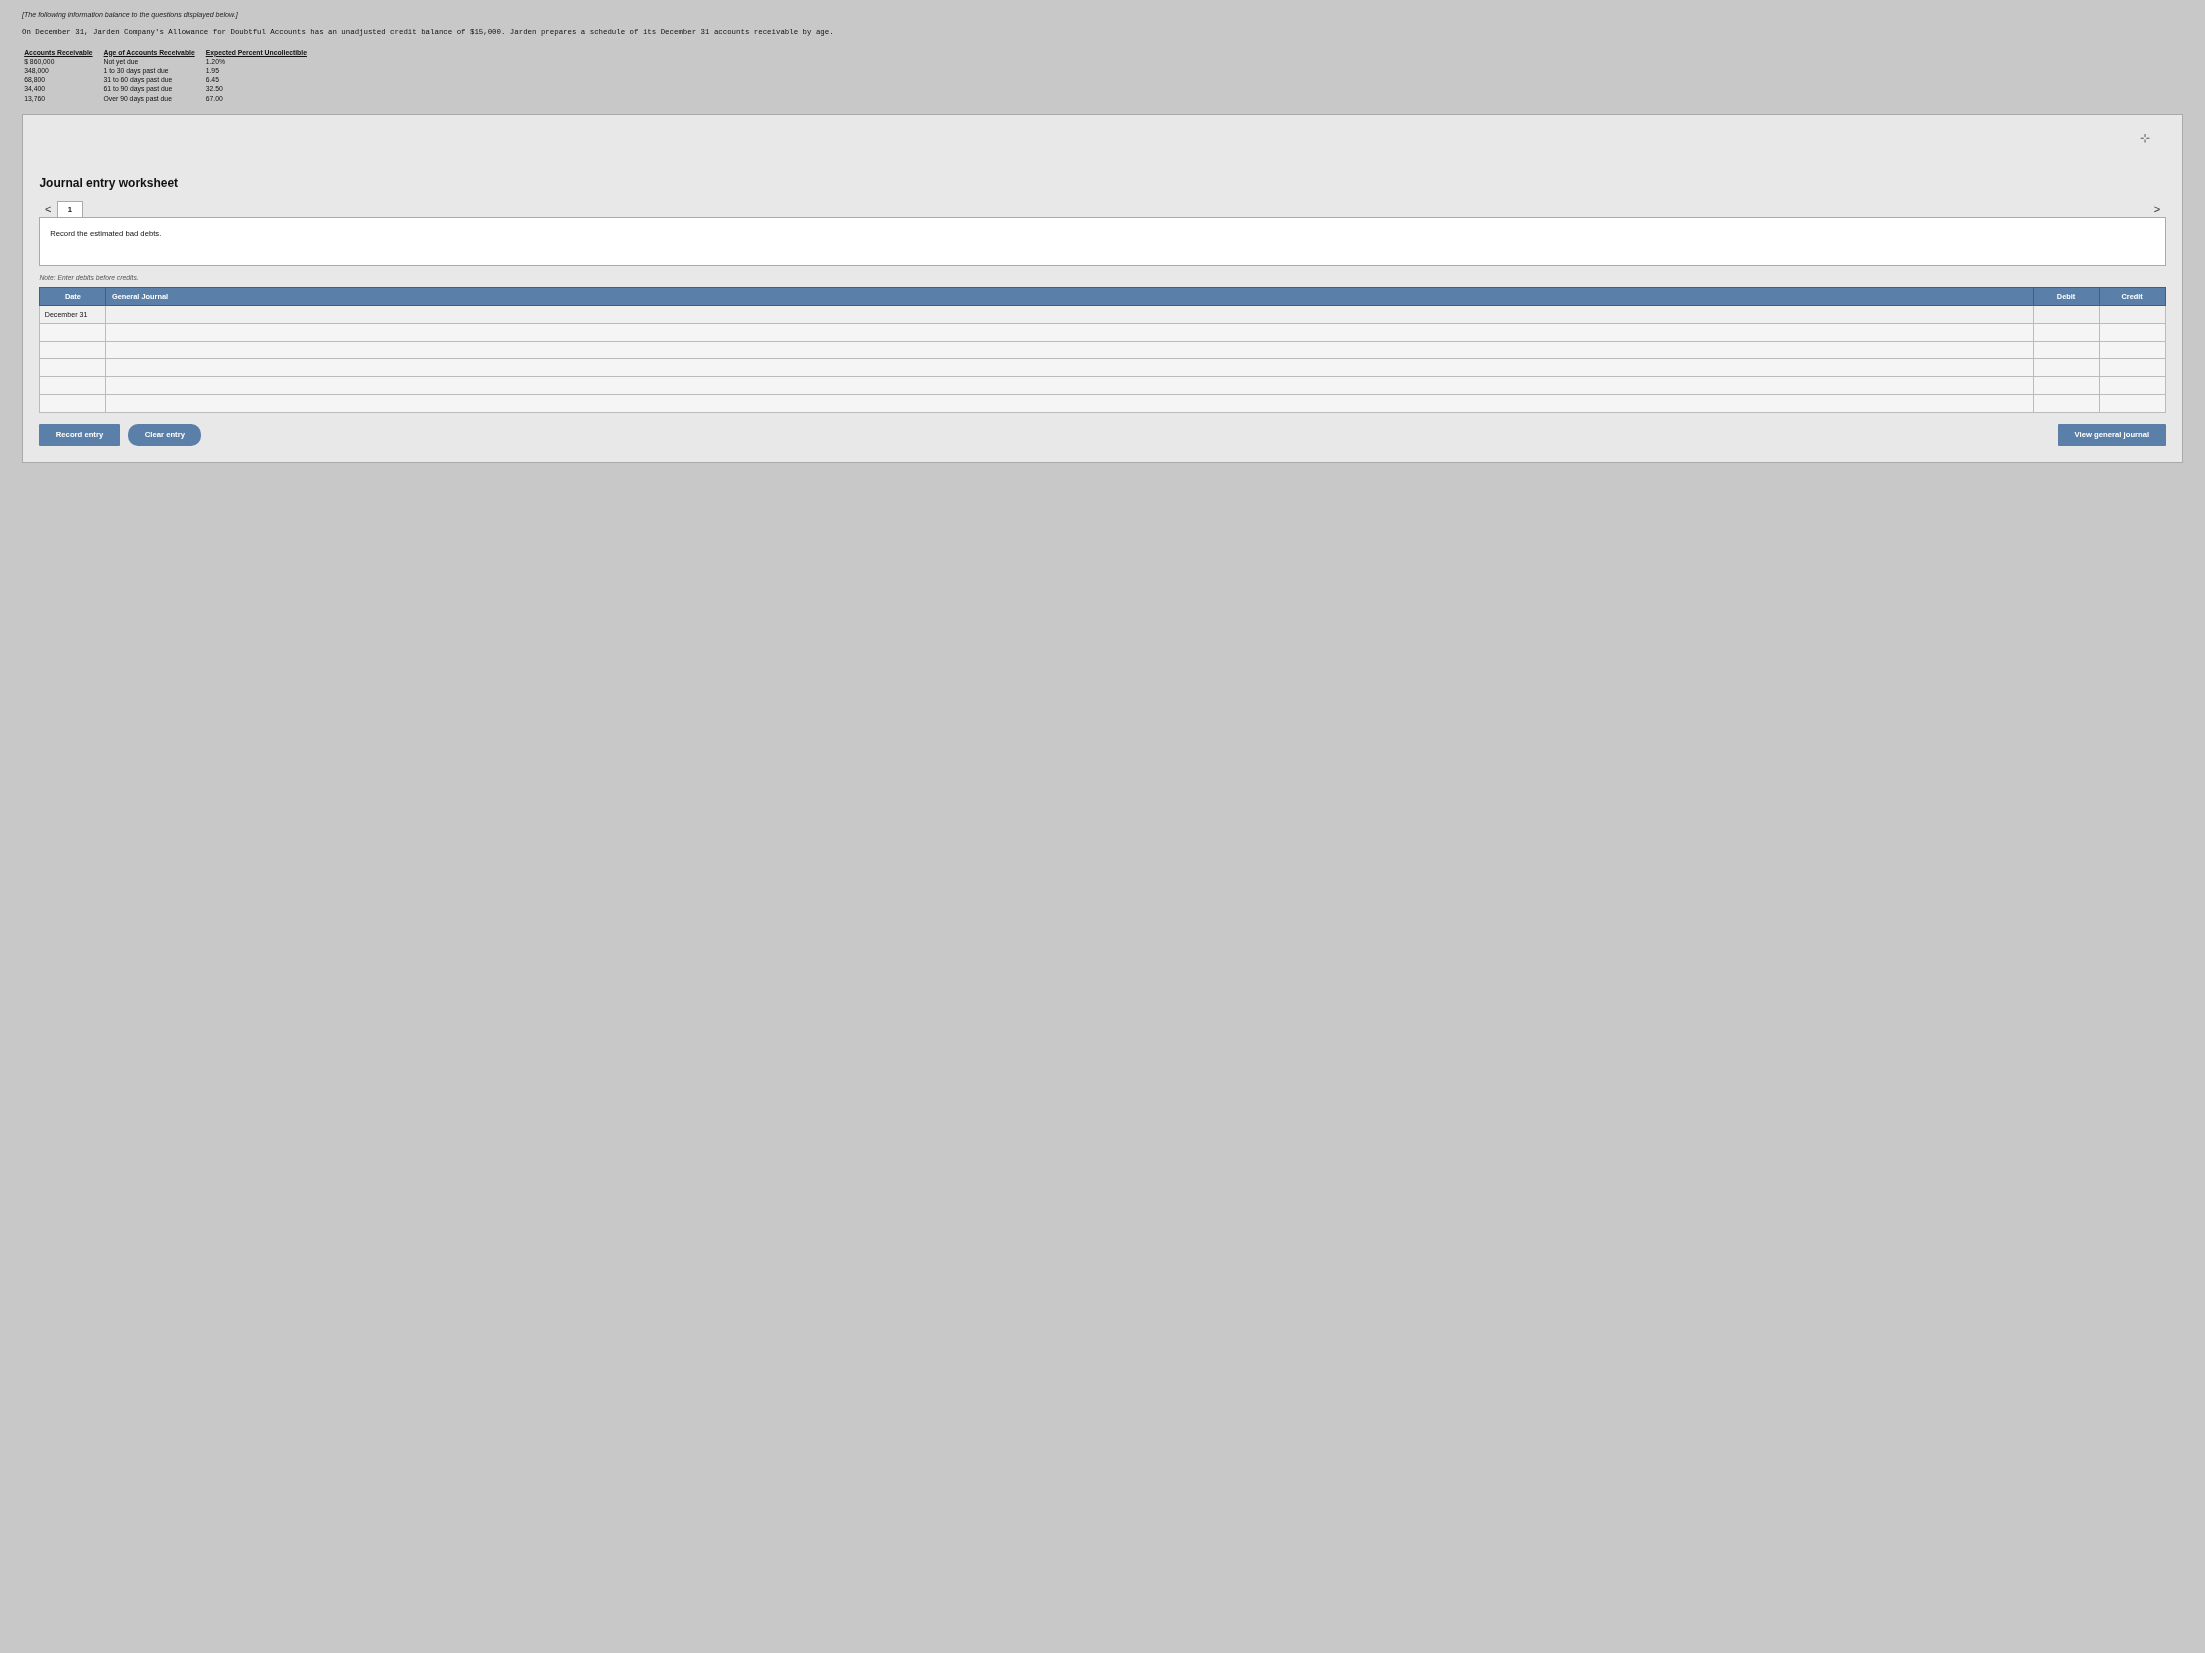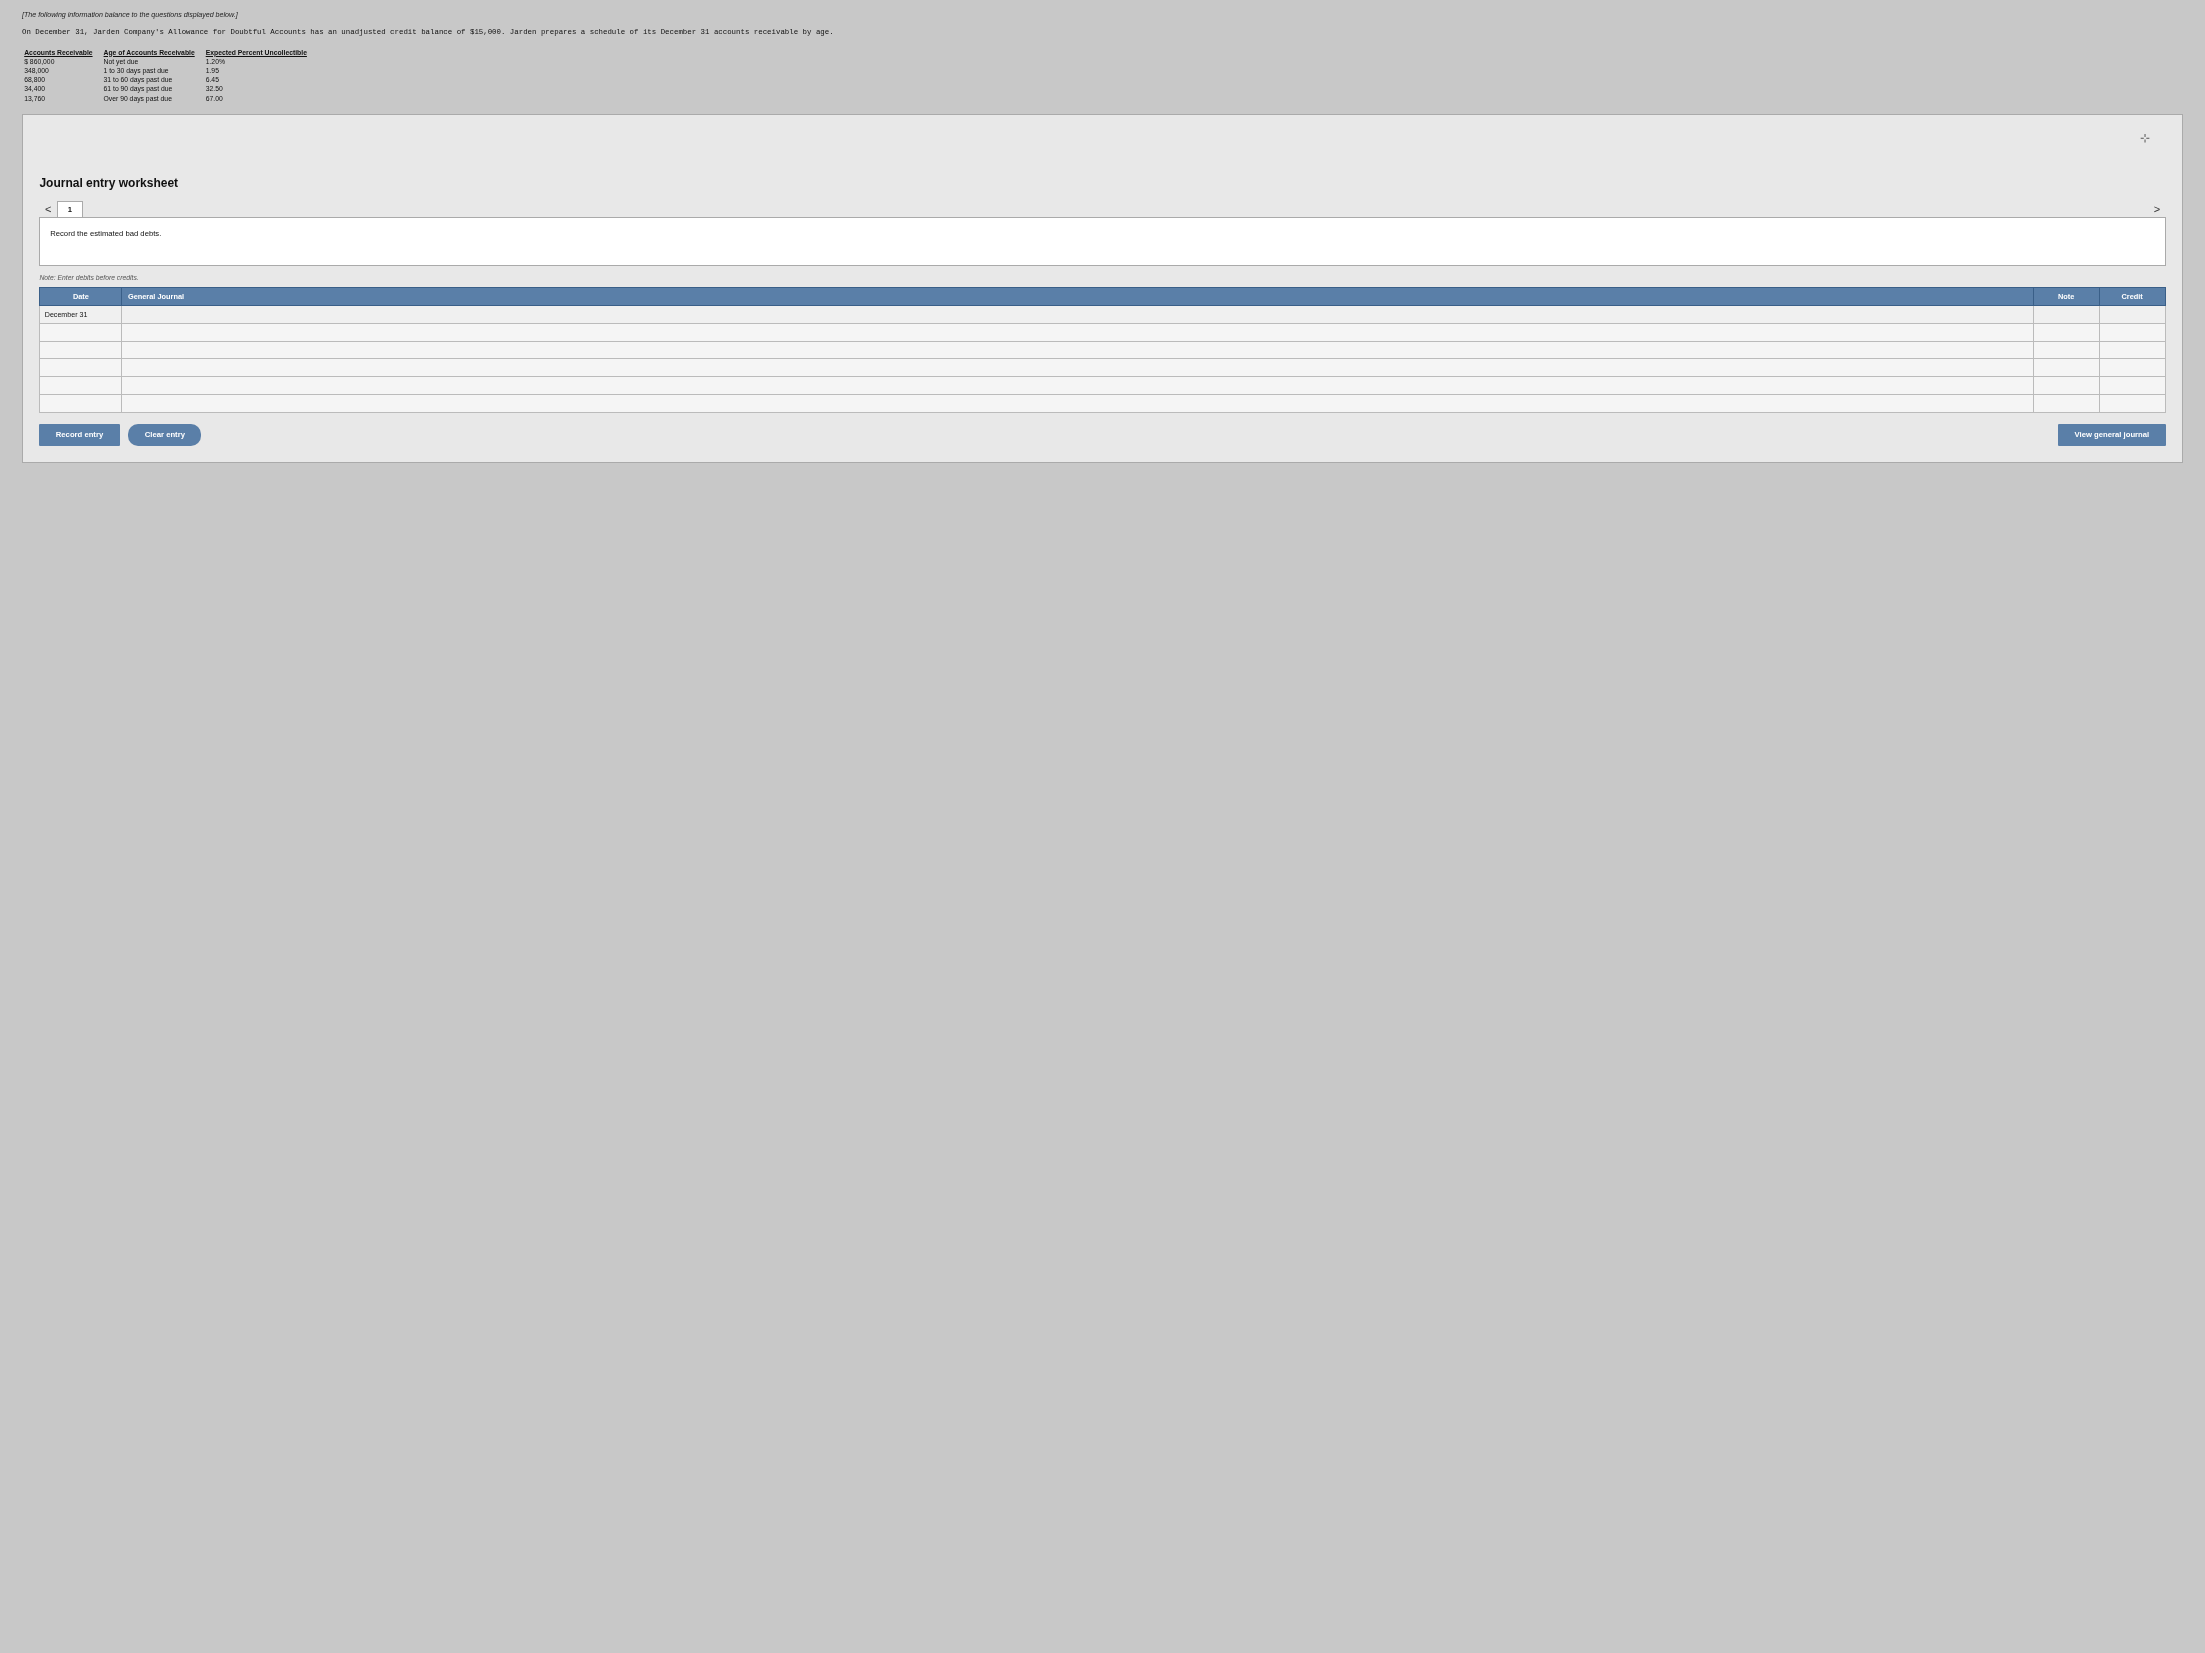--- a/index.html
+++ b/index.html
@@ -137,21 +137,21 @@
       color: #fff;
       font-weight: bold;
       font-size: 7.4px;
       padding: 4.4px 5.5px;
       border: 0.5px solid #3a5f88;
       text-align: center;
     }
 
     .journal-table th.date-col {
       text-align: center;
-      width: 82px;
+      width: 66px;
     }
 
     .journal-table th.journal-col {
       text-align: left;
     }
 
     .journal-table th.debit-col,
     .journal-table th.credit-col {
       width: 66px;
       text-align: center;
@@ -290,21 +290,21 @@
       <p>Record the estimated bad debts.</p>
     </div>
 
     <p class="note-text">Note: Enter debits before credits.</p>
 
     <table class="journal-table">
       <thead>
         <tr>
           <th class="date-col">Date</th>
           <th class="journal-col">General Journal</th>
-          <th class="debit-col">Note</th>
+          <th class="debit-col">Debit</th>
           <th class="credit-col">Credit</th>
         </tr>
       </thead>
       <tbody id="journal-rows">
       <tr>
             <td class="date-cell">December 31</td>
             <td><input type="text" style=""></td>
             <td><input type="text" style=""></td>
             <td><input type="text" style=""></td>
           </tr>

